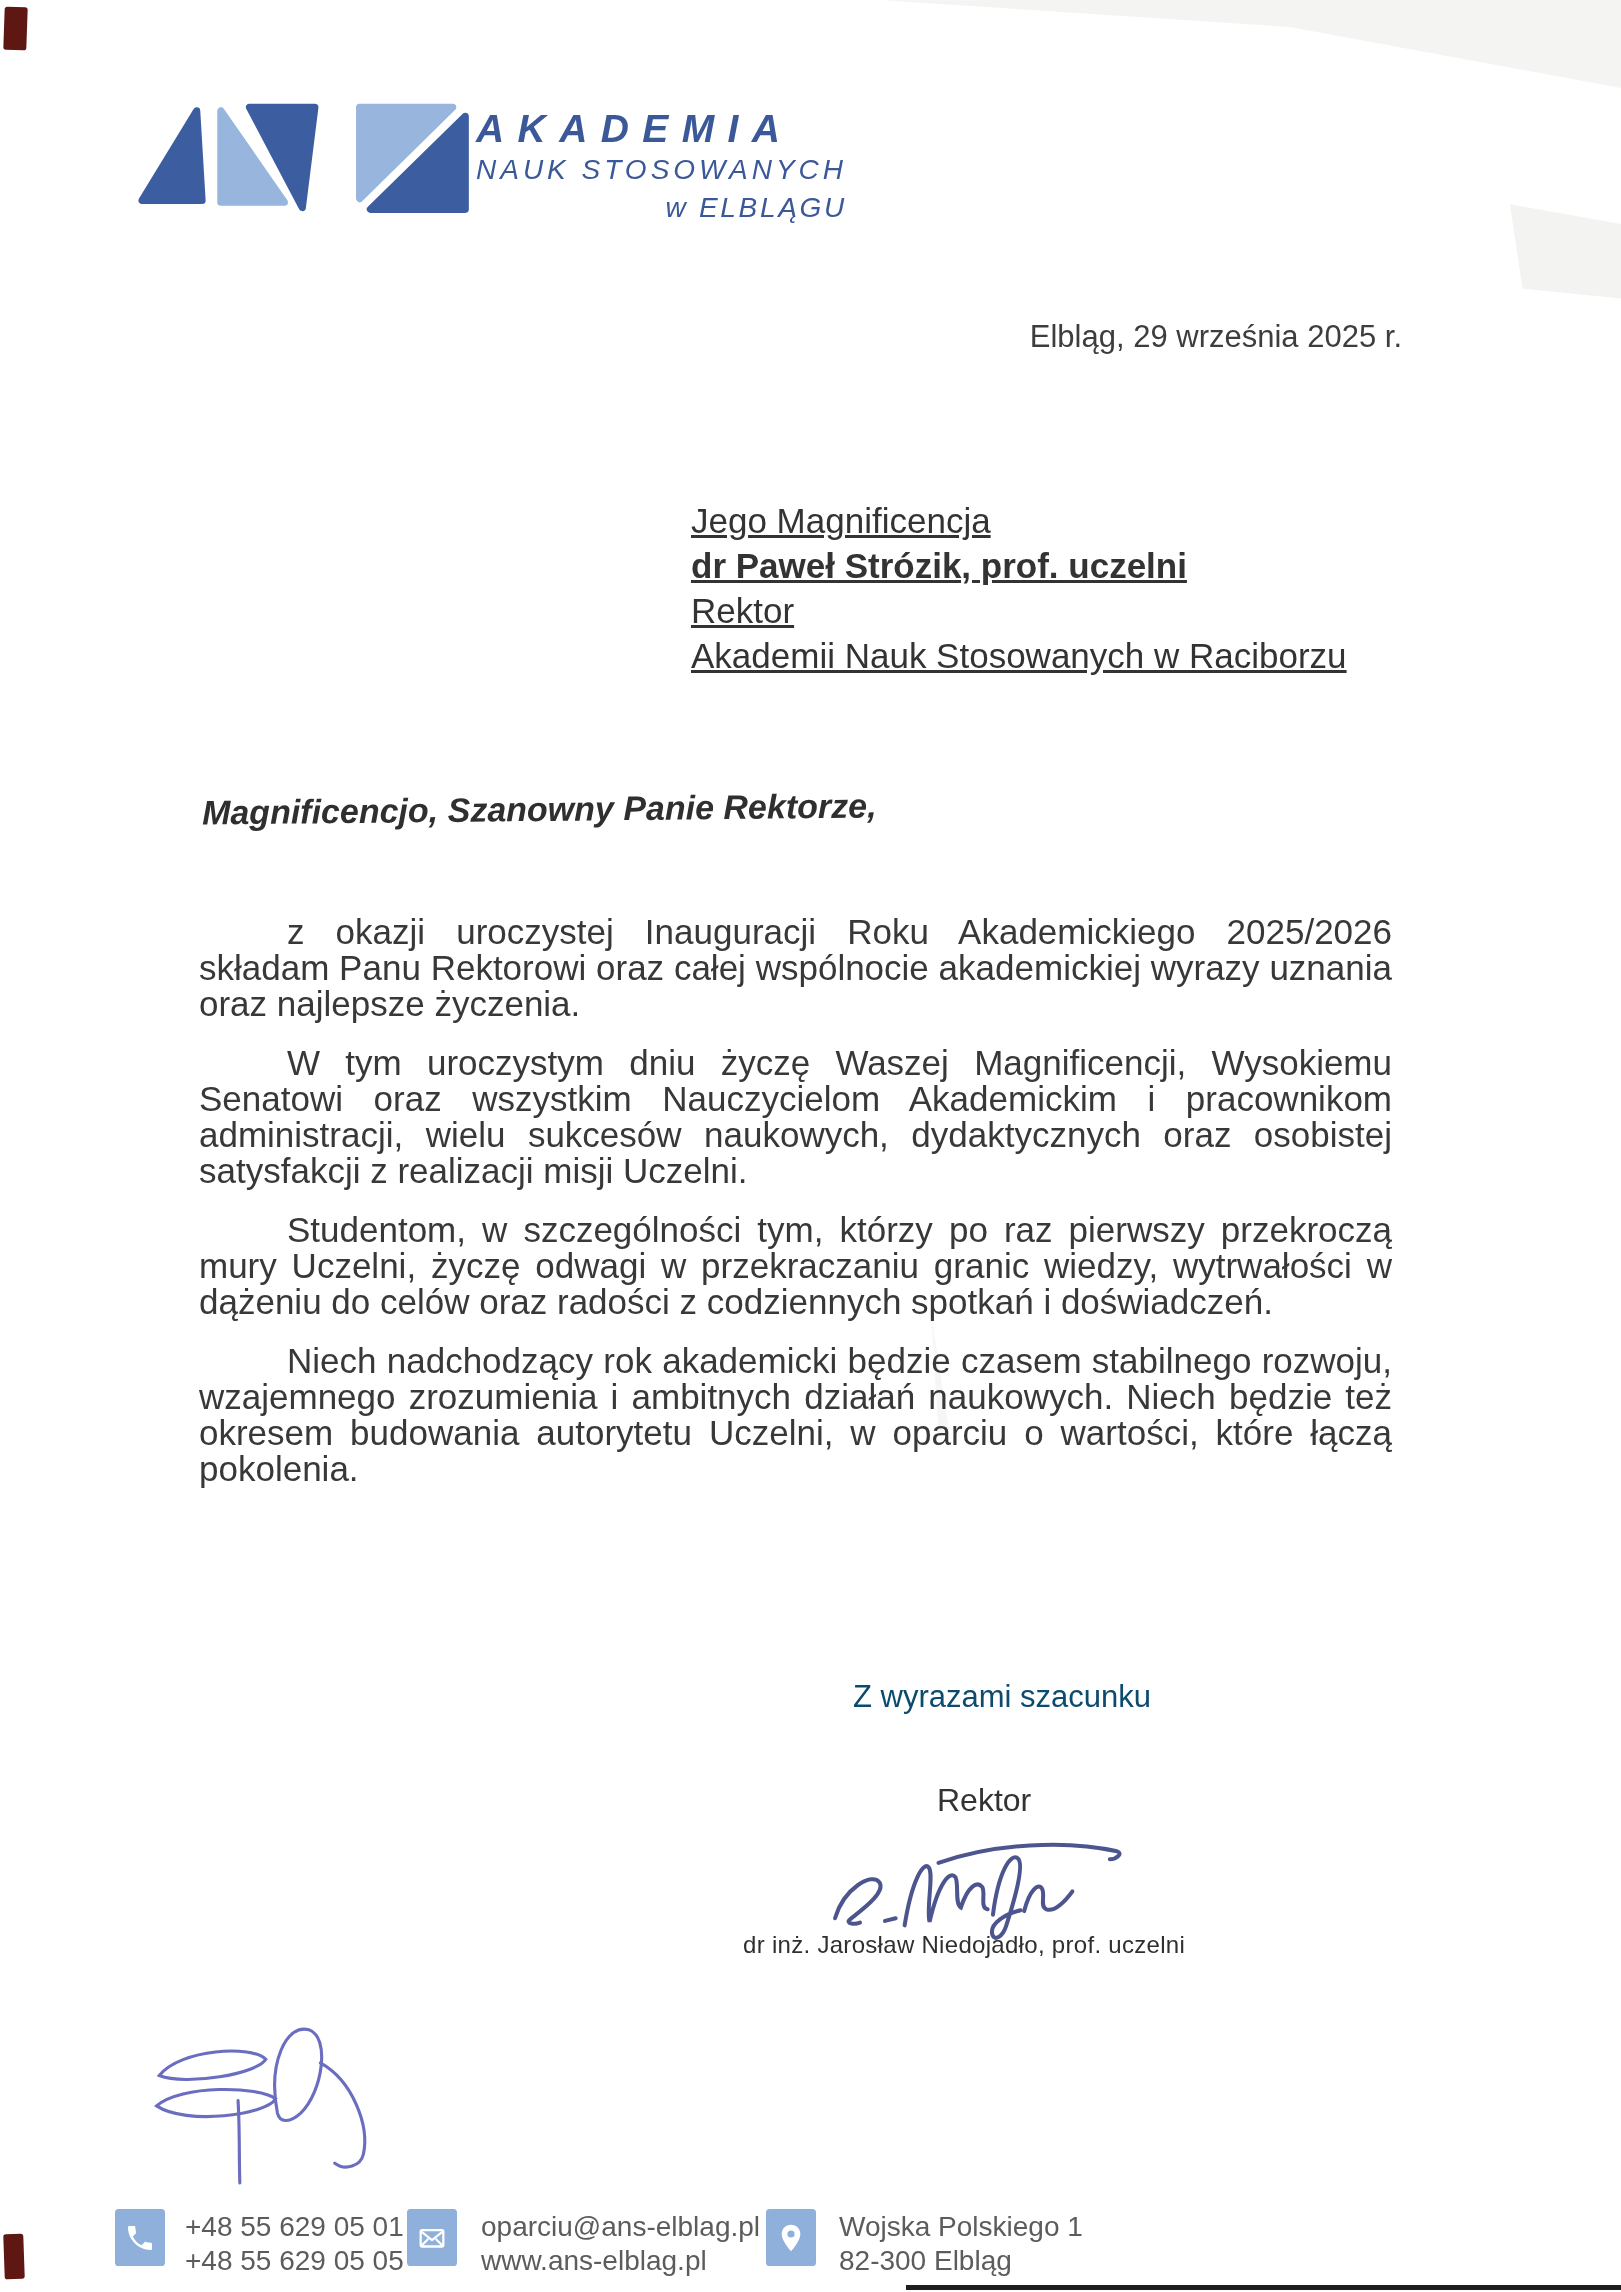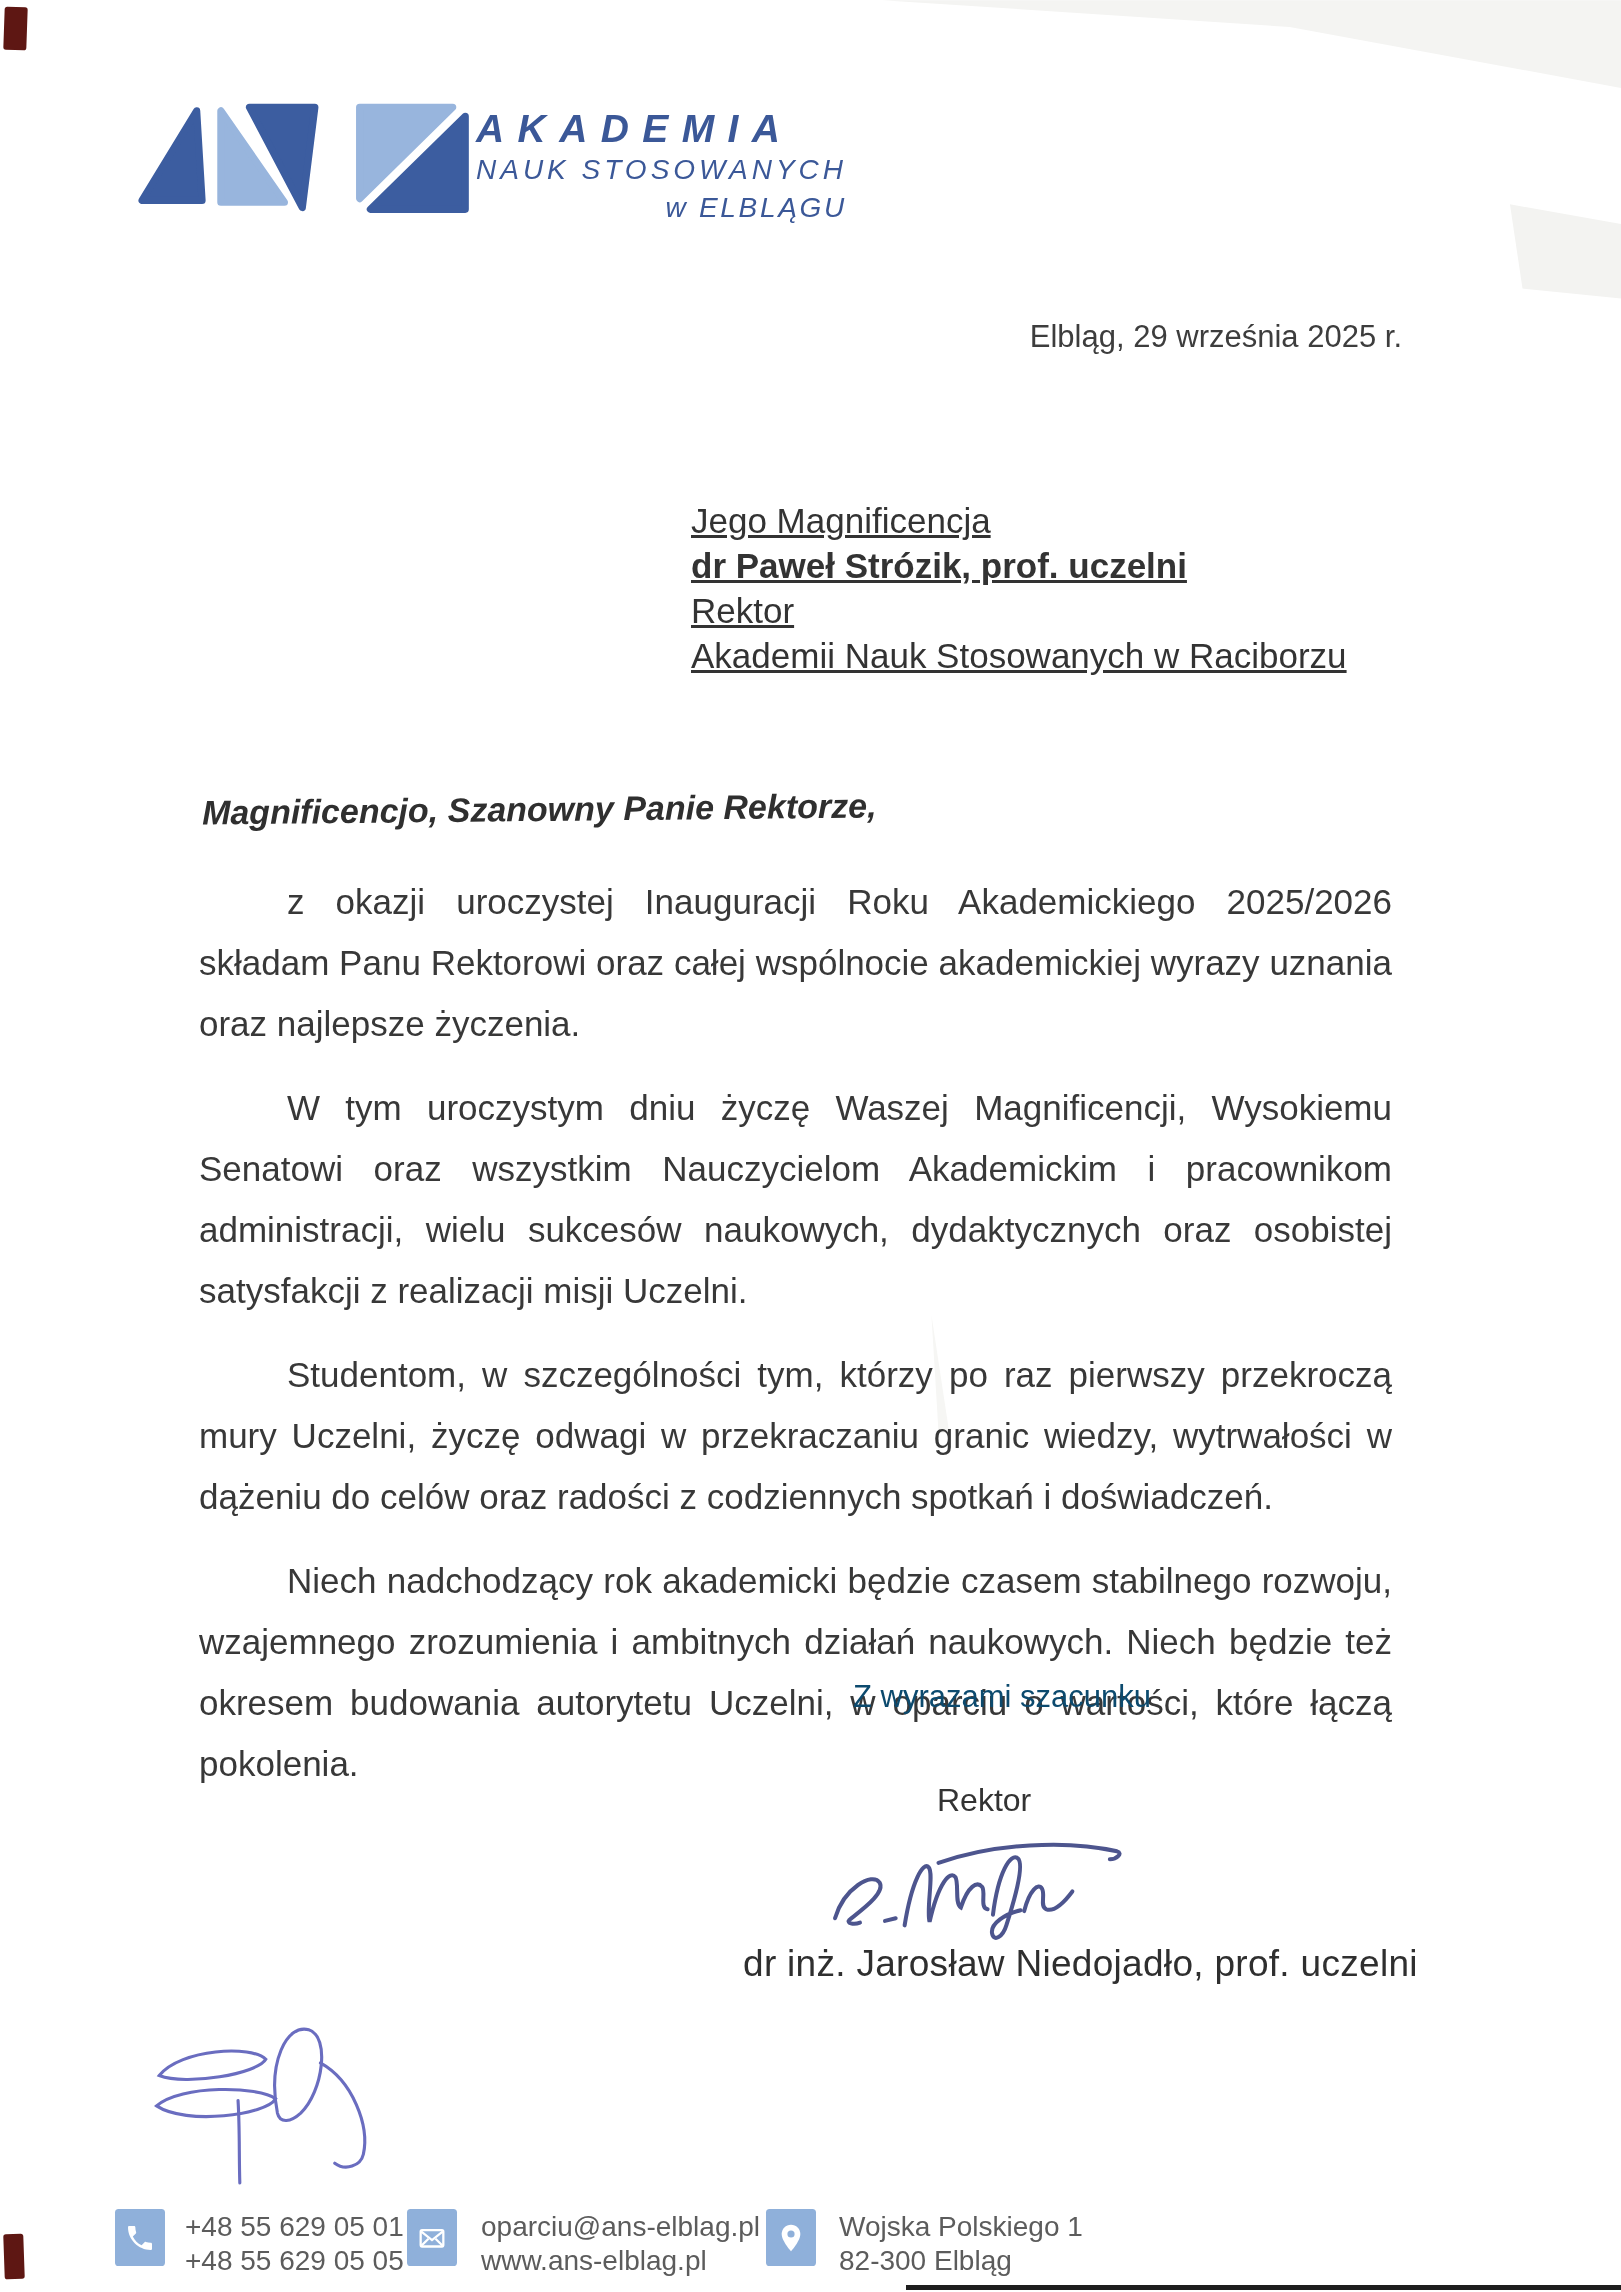--- a/index.html
+++ b/index.html
@@ -19,26 +19,26 @@
   .logo-mark{left:100px;top:100px;}
   .logo-text{left:476px;top:107px;color:#3b5898;font-style:italic;}
   .logo-l1{font-size:39px;font-weight:700;letter-spacing:13.4px;white-space:nowrap;}
   .logo-l2{font-size:28px;font-weight:400;letter-spacing:4px;margin-top:3px;white-space:nowrap;}
   .logo-l3{font-size:28px;font-weight:400;letter-spacing:2.7px;margin-top:6.3px;text-align:right;white-space:nowrap;}
   
   .date-line{top:319px;right:219px;font-size:31px;color:#3d3d3d;white-space:nowrap;}
   .recipient{left:691px;top:498px;font-size:35px;line-height:45px;color:#333;text-decoration:underline;}
   .recipient .bold{font-weight:700;}
   .salutation{left:202px;top:790px;font-size:34px;font-style:italic;font-weight:700;color:#2f2f2f;white-space:nowrap;transform:rotate(-0.6deg);}
-  .body-text{left:199px;top:871px;width:1193px;font-size:35px;line-height:61px;text-align:justify;color:#383838;}
+  .body-text{left:199px;top:914px;width:1193px;font-size:35px;line-height:36px;text-align:justify;color:#383838;}
   .body-text p{margin:0 0 23px 0;text-indent:88px;}
   .valediction{left:853px;top:1679px;font-size:31px;color:#0c4a6e;white-space:nowrap;}
   .signer-title{left:937px;top:1782px;font-size:32px;color:#333;white-space:nowrap;}
   .signature-svg{left:797px;top:1829px;}
-  .signer-name{left:743px;top:1931px;font-size:37px;color:#2f2f2f;white-space:nowrap;letter-spacing:0.3px;margin-top:12px;}
+  .signer-name{left:743px;top:1931px;font-size:24px;color:#2f2f2f;white-space:nowrap;letter-spacing:0.3px;}
   .scribble-svg{left:134px;top:2011px;}
   
   .f-icon{width:50px;height:57px;background:#8fb0da;border-radius:3.6px;display:flex;align-items:center;justify-content:center;top:2209px;}
   .f-icon.c1{left:115px;} .f-icon.c2{left:407px;} .f-icon.c3{left:766px;}
   .f-text{font-size:28px;line-height:34px;color:#5c5c5c;top:2210px;white-space:nowrap;}
   .f-text.c1{left:185px;} .f-text.c2{left:481px;} .f-text.c3{left:839px;}
 </style>
 </head>
 <body>
 

